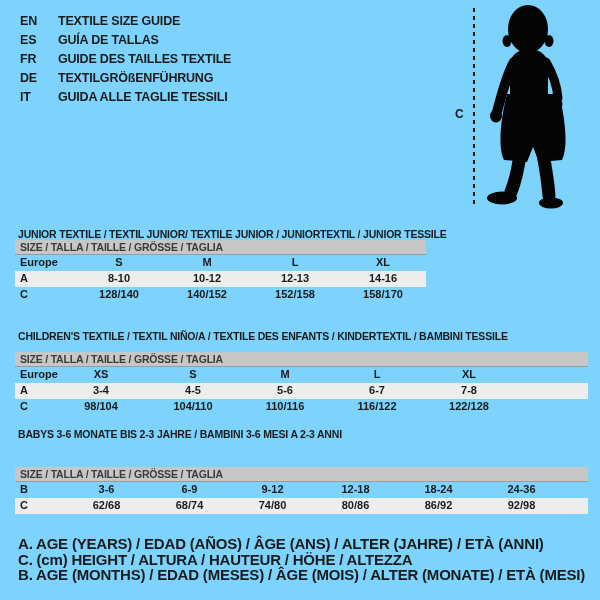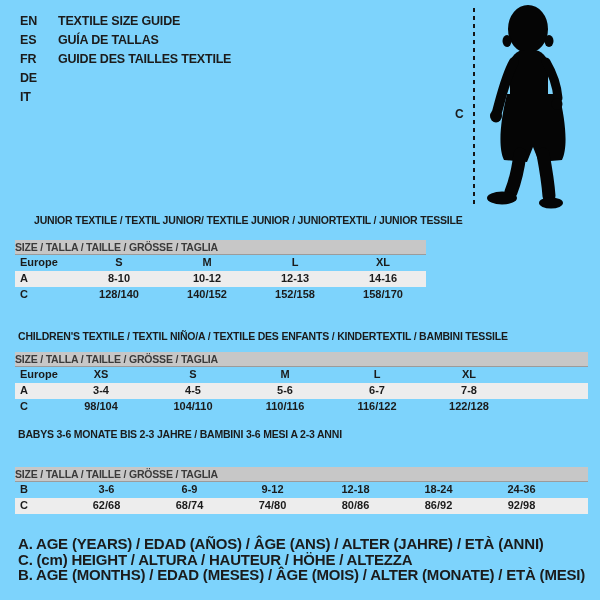--- a/index.html
+++ b/index.html
@@ -20,32 +20,32 @@
   .measure-line {
     position:absolute; left:473px; top:8px; width:2px; height:198px;
     background:repeating-linear-gradient(#151515 0 4px, transparent 4px 8px);
   }
   .figure-label { position:absolute; left:455px; top:107px; font-size:12px; }
   .silhouette { position:absolute; left:483px; top:2px; width:106px; height:210px; }
 
   
   .sec-heading { position:absolute; left:18px; font-size:10.5px; letter-spacing:-0.2px; white-space:nowrap; }
   .sec-heading.two-line { white-space:normal; line-height:13px; }
-  #h-junior { top:214px;margin-left:16px; }
+  #h-junior { top:228px; }
   #h-children { top:330px; }
   #h-babies { top:428px; width:480px; }
 
   
   .size-table { position:absolute; left:15px; }
   #t-junior { top:240px; width:411px; }
   #t-children { top:352px; width:573px; }
   #t-babies { top:467px; width:573px; }
   .size-bar {
     height:15px; line-height:14px; background:#c7c7c7; color:#3a3a3a;
-    font-size:10.5px; border-bottom:1px solid #9b9b9b;
+    font-size:10.5px; padding-left:5px; border-bottom:1px solid #9b9b9b;
     letter-spacing:-0.2px;
   }
   .t-row { display:flex; height:16px; line-height:15px; font-size:11px; padding-left:5px; }
   .t-row.shaded { background:#ededed; }
   .rlabel { flex:none; white-space:nowrap; }
   .cell { flex:none; text-align:center; white-space:nowrap; }
   #t-junior .rlabel { width:55px; }
   #t-junior .cell { width:88px; }
   #t-children .rlabel { width:35px; }
   #t-children .cell { width:92px; }
@@ -69,23 +69,25 @@
     <div class="lang-row">
       <span class="lang-code">ES</span>
       <span class="lang-title">GUÍA DE TALLAS</span>
     </div>
     <div class="lang-row">
       <span class="lang-code">FR</span>
       <span class="lang-title">GUIDE DES TAILLES TEXTILE</span>
     </div>
     <div class="lang-row">
       <span class="lang-code">DE</span>
+      <span class="lang-title">TEXTILGRÖßENFÜHRUNG</span>
     </div>
     <div class="lang-row">
       <span class="lang-code">IT</span>
+      <span class="lang-title">GUIDA ALLE TAGLIE TESSILI</span>
     </div>
   </div>
 
   <div class="measure-line"></div>
   <div class="figure-label">C</div>
   <svg class="silhouette" viewBox="0 0 106 210">
     <g fill="#050505" stroke="none">
 
       <ellipse cx="45" cy="27" rx="20" ry="24"></ellipse>
 

